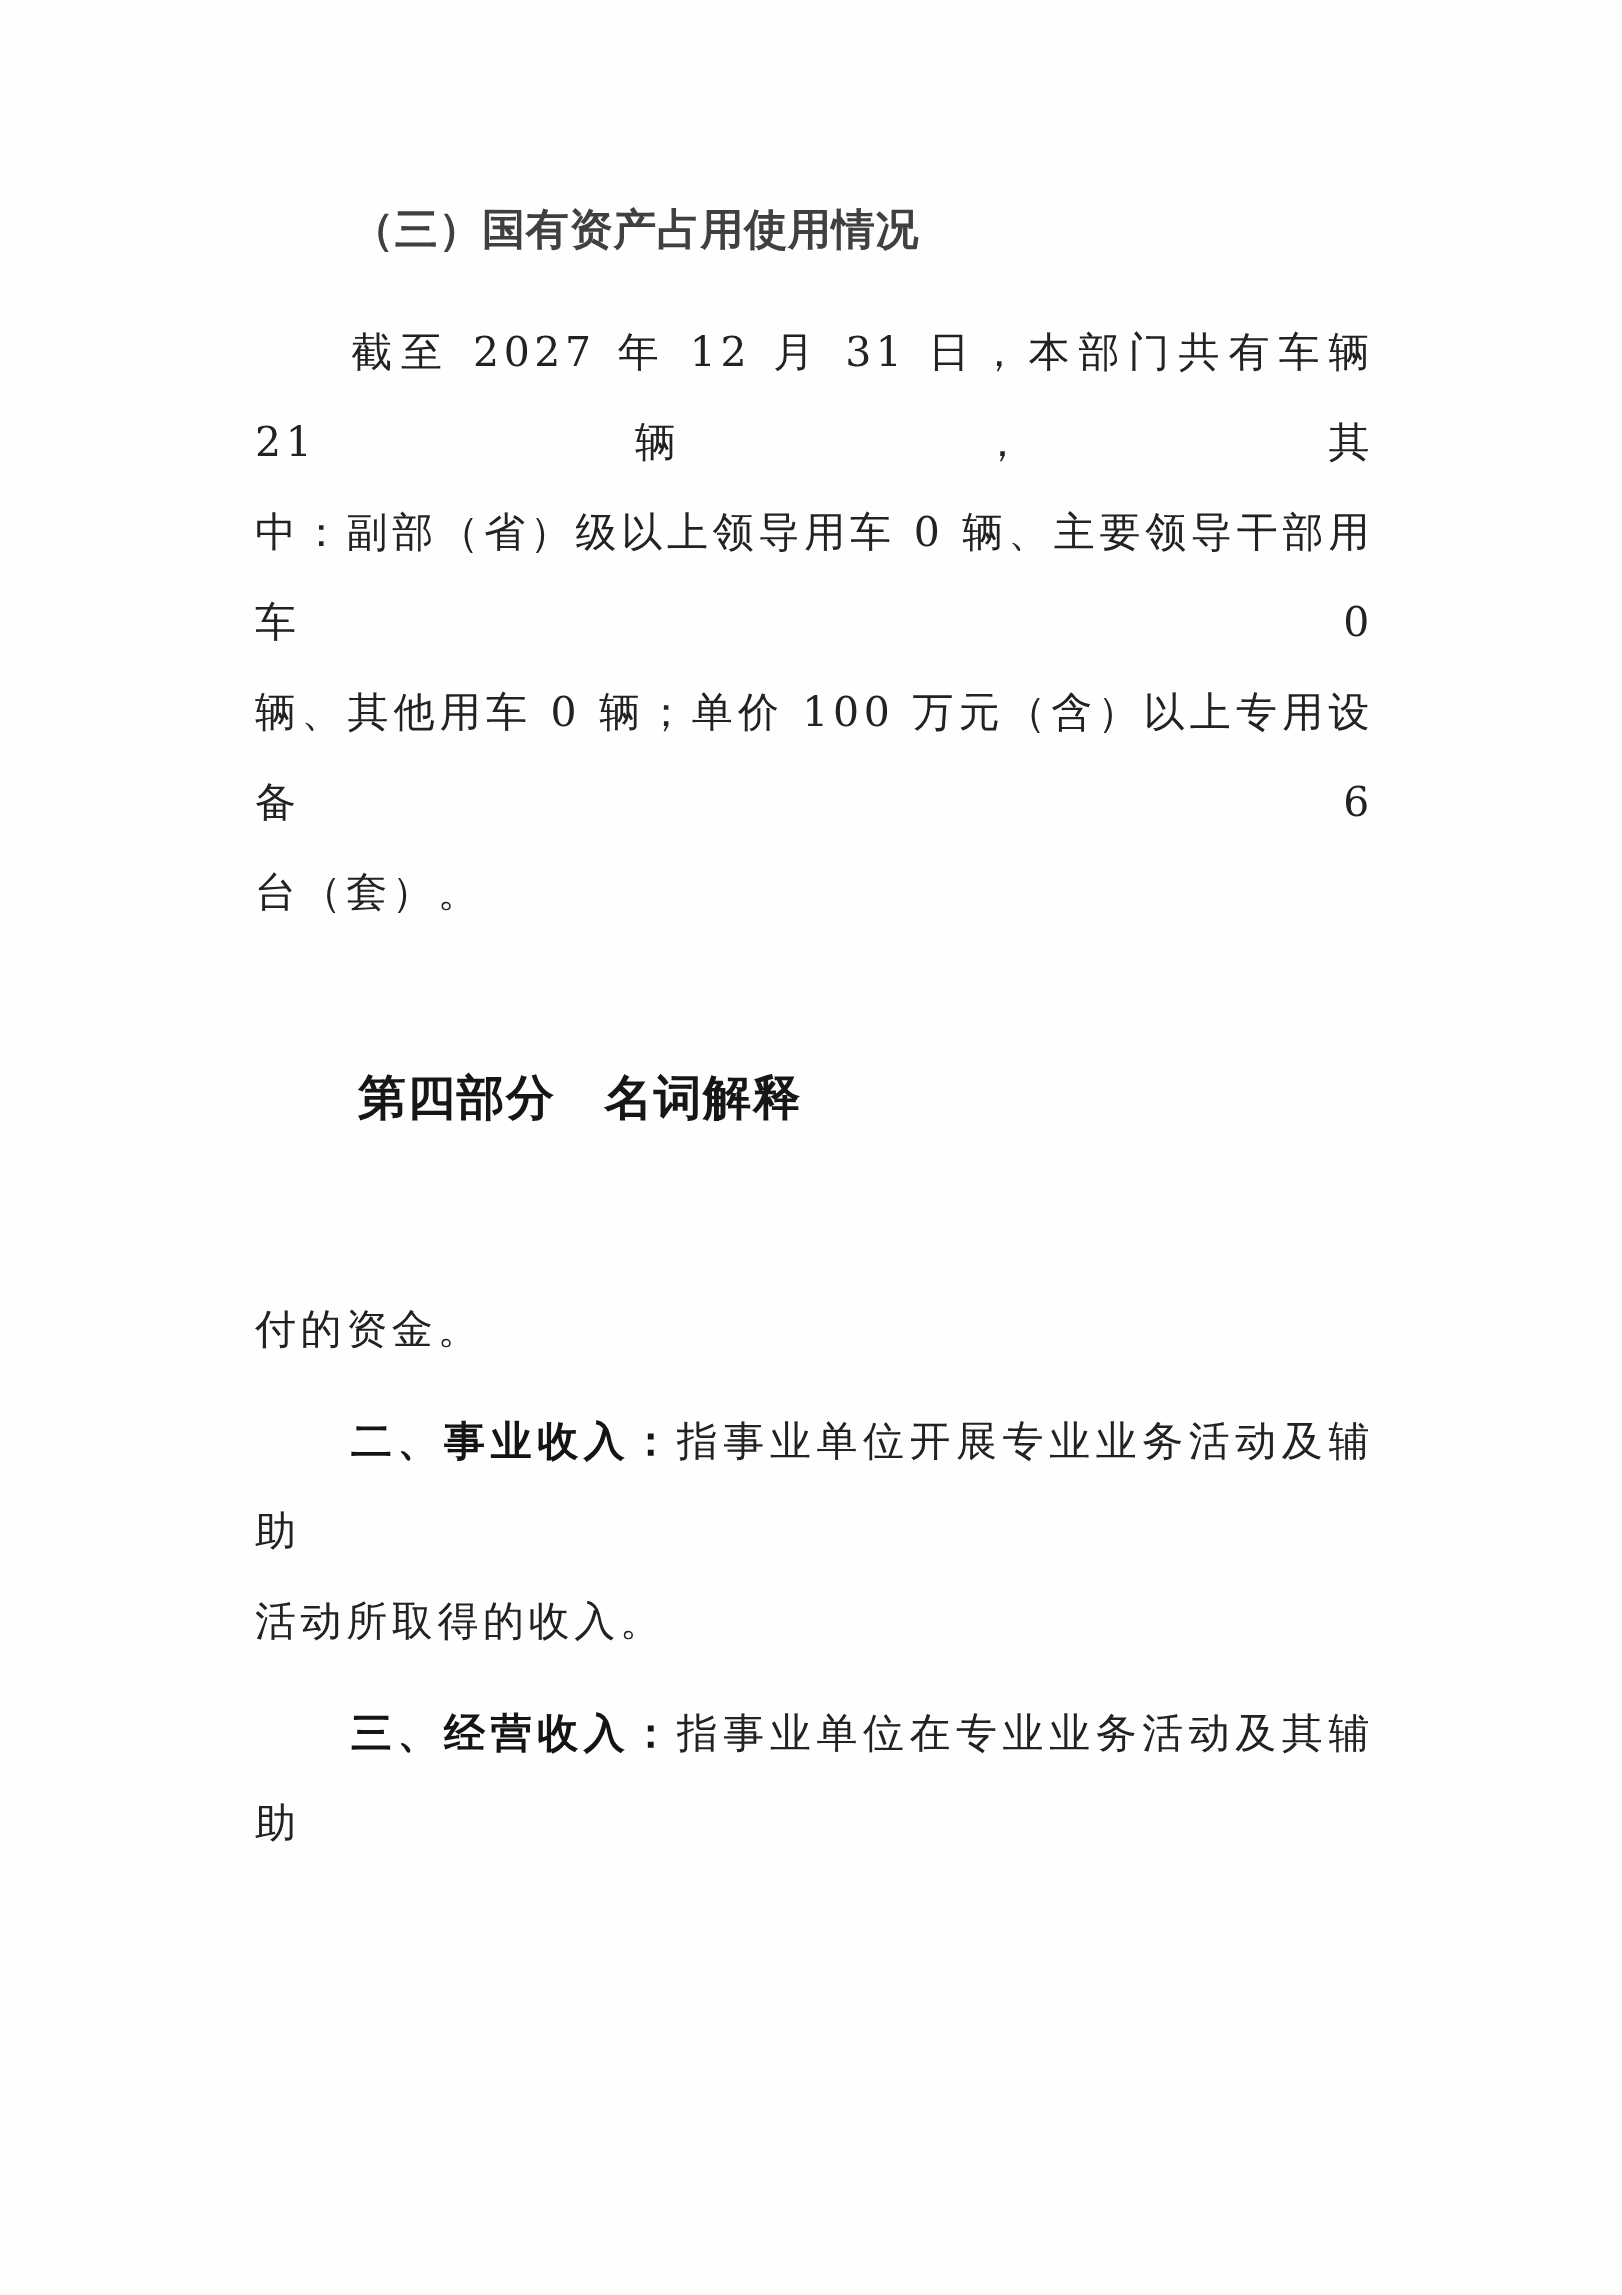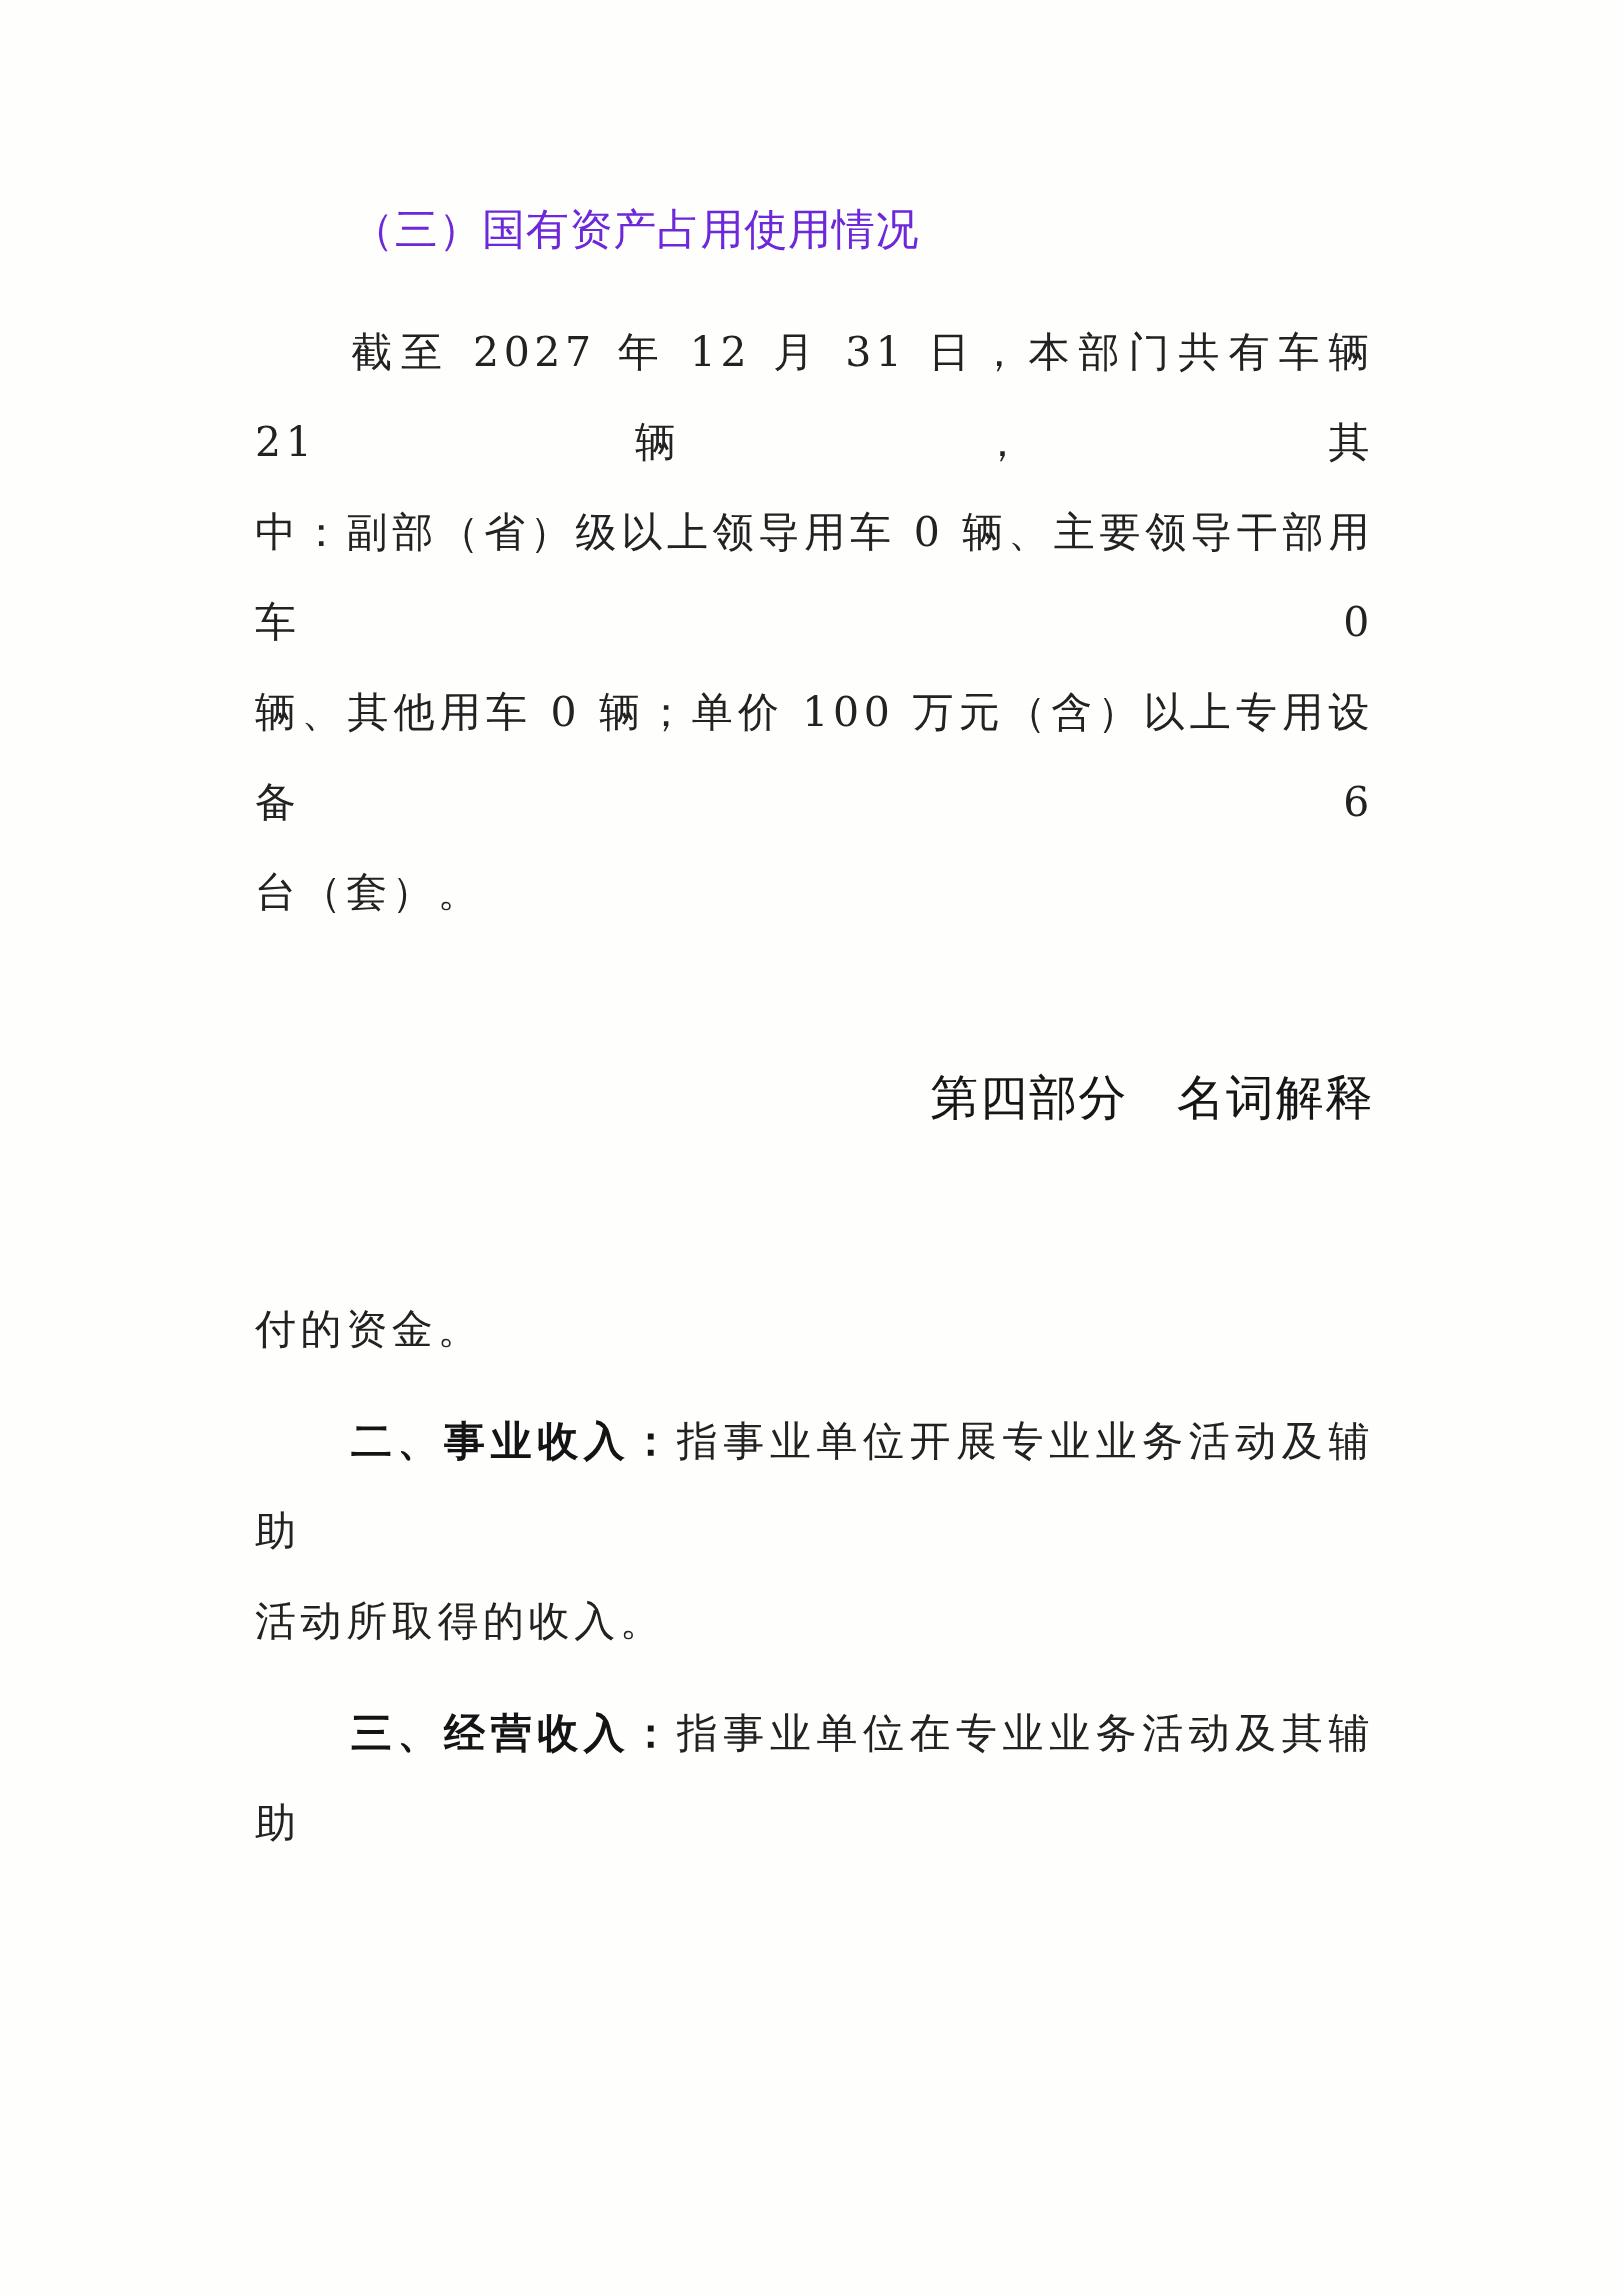--- a/index.html
+++ b/index.html
@@ -15,24 +15,24 @@
     box-sizing: border-box;
     padding: 203px 249px 0 255px;
     overflow: hidden;
   }
 
   
   .section-heading {
     margin: 0;
     font-size: 43px;
     line-height: 52px;
-    font-weight: normal;
+    font-weight: bold;
     letter-spacing: 0.7px;
     text-indent: 96px;
-    color: #6d28d9;
+    color: #404040;
   }
 
   .para { margin: 52px 0 0 0; }
 
   .line {
     font-size: 41px;
     line-height: 90px;
     letter-spacing: 4.6px;
     text-align: justify;
     text-justify: inter-character;
@@ -40,23 +40,23 @@
   }
   .line.just { text-align-last: justify; }
   .line.indent { text-indent: 96px; }
 
   
   .part-title {
     margin: 131px 0 0 103px;
     font-family: "DejaVu Sans", "Liberation Sans", sans-serif;
     font-size: 48px;
     line-height: 59px;
-    font-weight: normal;
+    font-weight: bold;
     letter-spacing: 1.3px;
-    text-align: right;
+    text-align: left;
     color: #161616;
   }
 
   .term { margin-top: 22px; }
   .term.first { margin-top: 157px; }
   .term-label { font-weight: bold; color: #141414; }
 </style>
 </head>
 <body>
 

